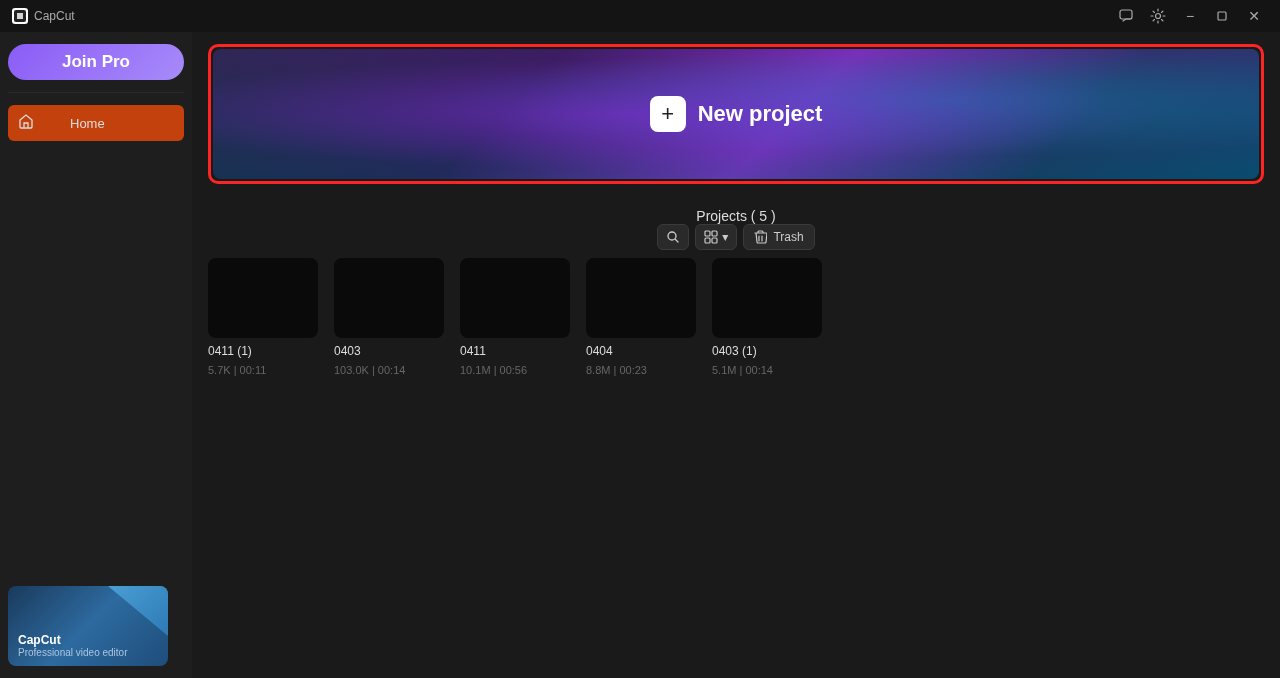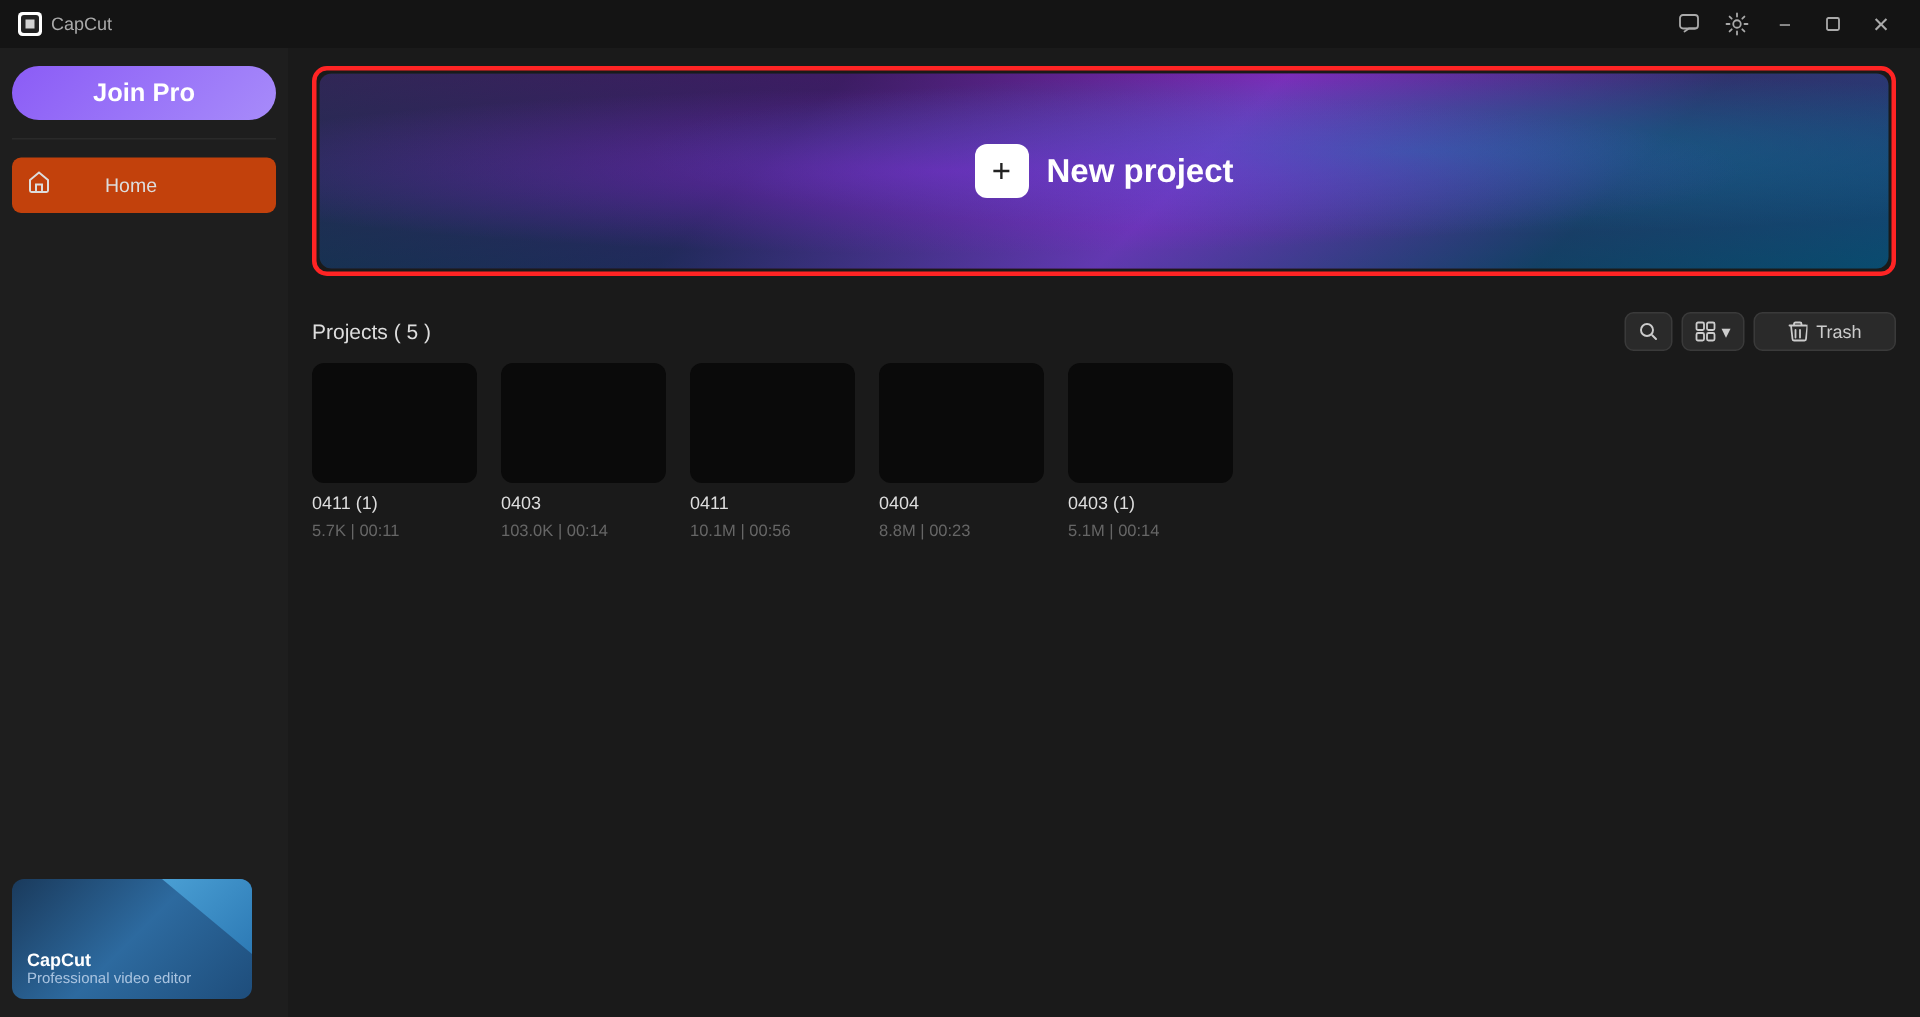--- a/index.html
+++ b/index.html
@@ -234,20 +234,21 @@
       position: relative;
       z-index: 1;
     }
 
     
     .projects-header {
       display: flex;
       align-items: center;
       justify-content: space-between;
       padding: 12px 16px 8px;
+      flex-direction: column;
     }
     .projects-title {
       font-size: 14px;
       font-weight: 500;
       color: #ddd;
     }
     .projects-toolbar {
       display: flex;
       align-items: center;
       gap: 6px;
@@ -265,21 +266,21 @@
       font-size: 12px;
     }
     .trash-btn {
       display: flex;
       align-items: center;
       gap: 6px;
       background: #2a2a2a;
       border: 1px solid #3a3a3a;
       border-radius: 6px;
       color: #ccc;
-      padding: 5px 22px;
+      padding: 5px 10px;
       cursor: pointer;
       font-size: 12px;
     }
 
     
     .projects-grid {
       display: flex;
       gap: 16px;
       padding: 0 16px 16px;
       flex-wrap: wrap;

